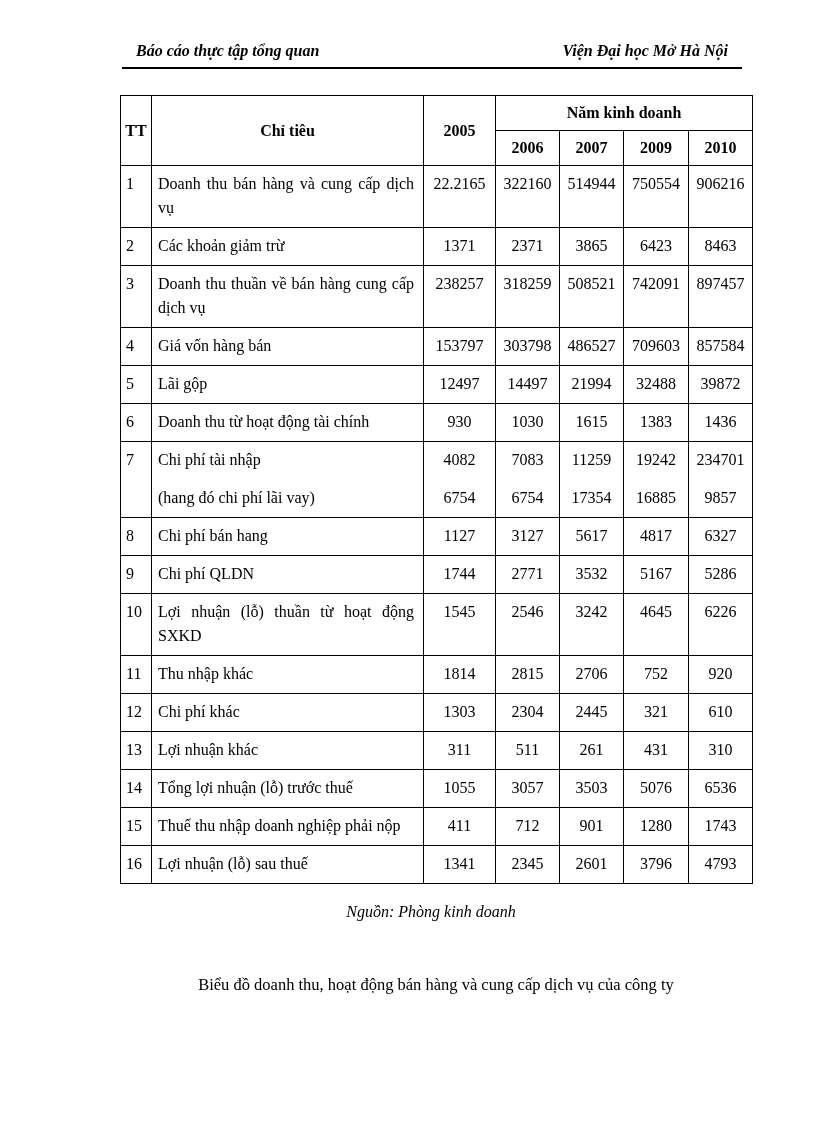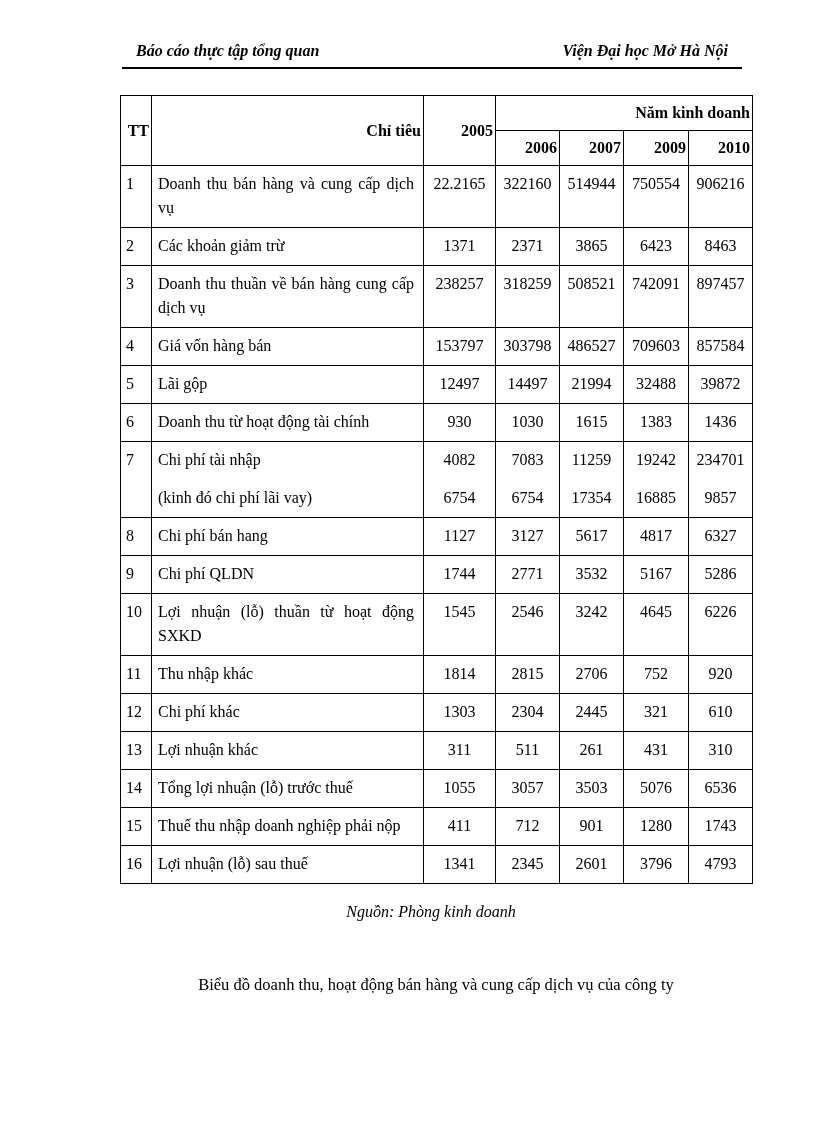--- a/index.html
+++ b/index.html
@@ -37,21 +37,21 @@
     border-collapse: collapse;
     table-layout: fixed;
     font-size: 16px;
   }
   .fin-table th, .fin-table td {
     border: 1px solid #000;
     box-sizing: border-box;
   }
   .fin-table thead th {
     font-weight: bold;
-    text-align: right;
+    text-align: center;
     vertical-align: middle;
     padding: 5px 2px;
     line-height: 24px;
   }
   .fin-table tbody td {
     vertical-align: top;
     padding: 6px 3px 7px 3px;
     line-height: 24px;
   }
   .fin-table td.tt-cell {
@@ -274,21 +274,21 @@
             <div>1383</div>
           </td>
           <td class="value-cell">
             <div>1436</div>
           </td>
         </tr>
         <tr>
           <td class="tt-cell">7</td>
           <td class="label-cell">
             <div>Chi phí tài nhập</div>
-            <div class="second-line">(kinh đó chi phí lãi vay)</div>
+            <div class="second-line">(hang đó chi phí lãi vay)</div>
           </td>
           <td class="value-cell">
             <div>4082</div>
             <div class="second-line">6754</div>
           </td>
           <td class="value-cell">
             <div>7083</div>
             <div class="second-line">6754</div>
           </td>
           <td class="value-cell">

